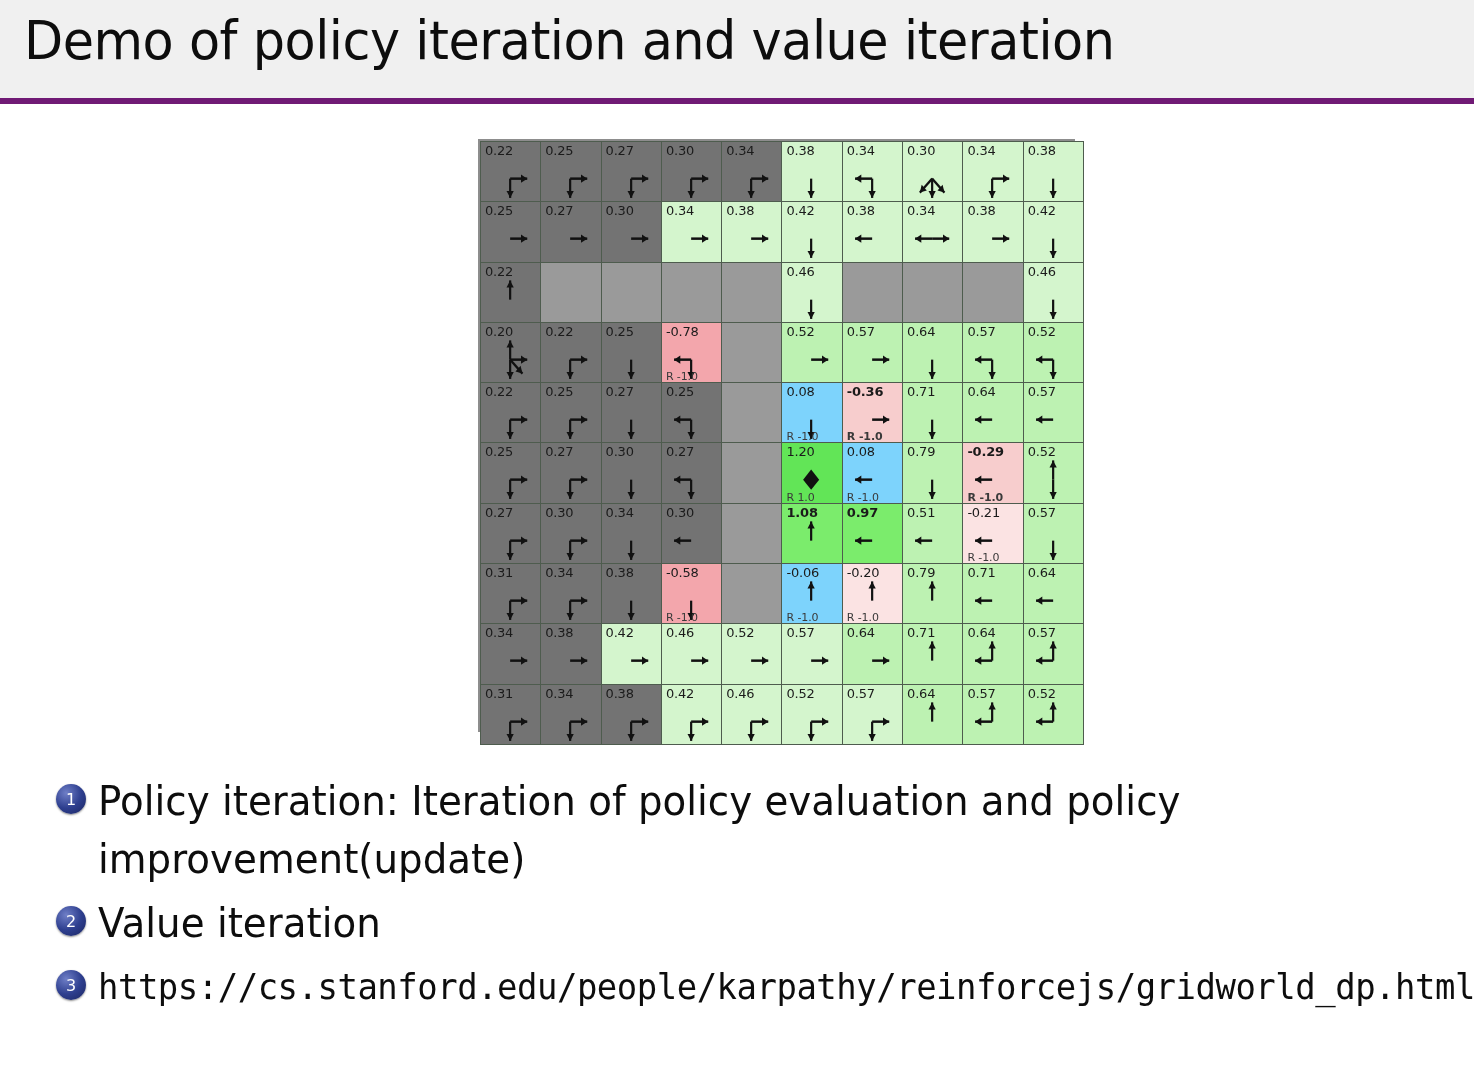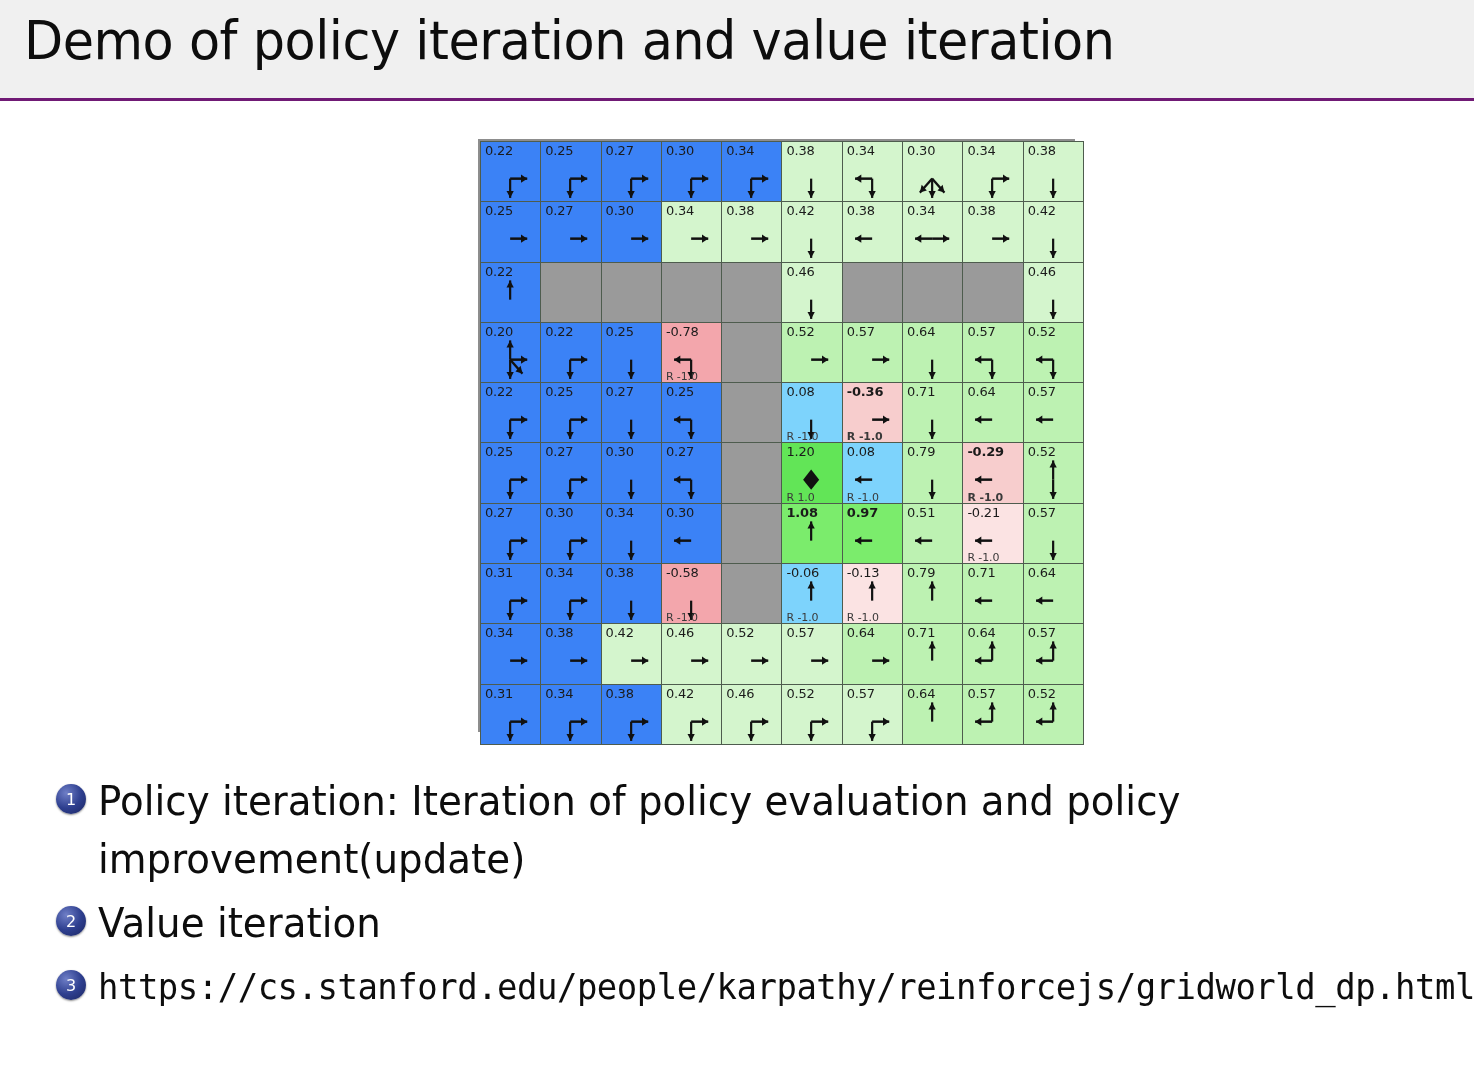--- a/index.html
+++ b/index.html
@@ -7,21 +7,21 @@
     width:1474px;height:1080px;
     background:#ffffff;
     font-family:"DejaVu Sans",sans-serif;
     overflow:hidden;
     position:relative;
   }
   
   #title-bar{
     position:absolute;left:0;top:0;width:1474px;height:98px;
     background:#f0f0f0;
-    border-bottom:3px solid #701a75;
+    border-bottom:6px solid #701a75;
   }
   #title-bar .title-text{
     position:absolute;left:24px;top:10px;
     font-family:"DejaVu Sans",sans-serif;
     font-size:53px;
     font-weight:400;
     letter-spacing:-0.5px;
     color:#0d0d0d;
     white-space:nowrap;
     transform:scaleX(0.96);
@@ -64,21 +64,21 @@
     font-family:"DejaVu Sans",sans-serif;
     color:#3a3a3a;
     line-height:9px;
     letter-spacing:-0.1px;
   }
   .arrows{
     position:absolute;left:0;right:0;top:14px;bottom:0;
   }
   .arrows svg{position:absolute;left:0;top:0;width:100%;height:100%;}
   
-  .c-green-pale{background:#3b82f6;margin-top:36px;}
+  .c-green-pale{background:#737373;margin-top:36px;}
   .c-green-light{background:#d4f5cd;}
   .c-green-mid{background:#bdf2b2;}
   .c-green-strong{background:#62e557;margin-left:20px;}
   .c-green-bright{background:#7bec6c;font-weight:bold;}
   .c-white{background:#7dd3fc;}
   .c-pink-pale{background:#fbe3e3;}
   .c-pink-light{background:#f7cdcd;font-weight:bold;}
   .c-pink-mid{background:#f3a6ac;}
   .c-wall{background:#9a9a9a;}
   
@@ -919,21 +919,21 @@
                 <svg viewBox="0 0 59 40" preserveAspectRatio="none">
                   <line x1="29" y1="20" x2="29" y2="3" stroke="#111" stroke-width="2.2" stroke-linecap="butt"></line>
                   <polygon points="29,3 32.6,9.2 25.4,9.2" fill="#111"></polygon>
                 </svg>
               </div>
               <div class="cell-reward">R -1.0</div>
             </div>
           </td>
           <td class="c-pink-pale">
             <div class="cell-inner">
-              <div class="cell-val">-0.13</div>
+              <div class="cell-val">-0.20</div>
               <div class="arrows">
                 <svg viewBox="0 0 59 40" preserveAspectRatio="none">
                   <line x1="29" y1="20" x2="29" y2="3" stroke="#111" stroke-width="2.2" stroke-linecap="butt"></line>
                   <polygon points="29,3 32.6,9.2 25.4,9.2" fill="#111"></polygon>
                 </svg>
               </div>
               <div class="cell-reward">R -1.0</div>
             </div>
           </td>
           <td class="c-green-mid">

